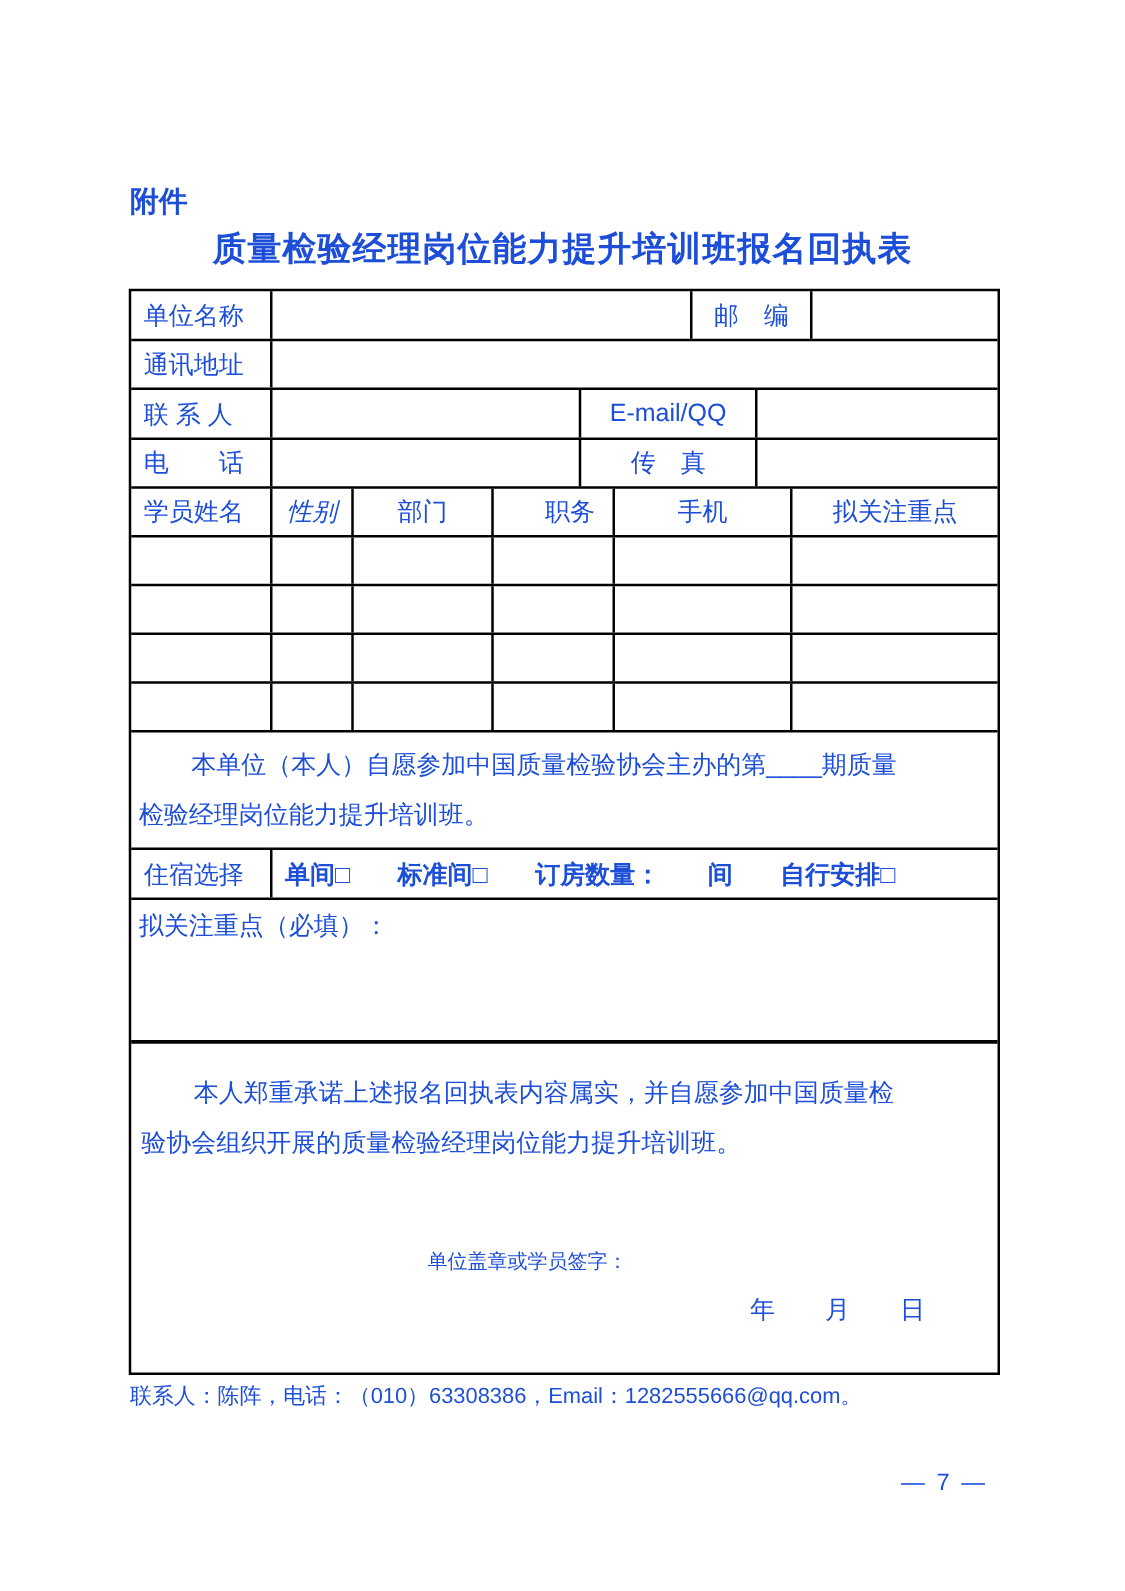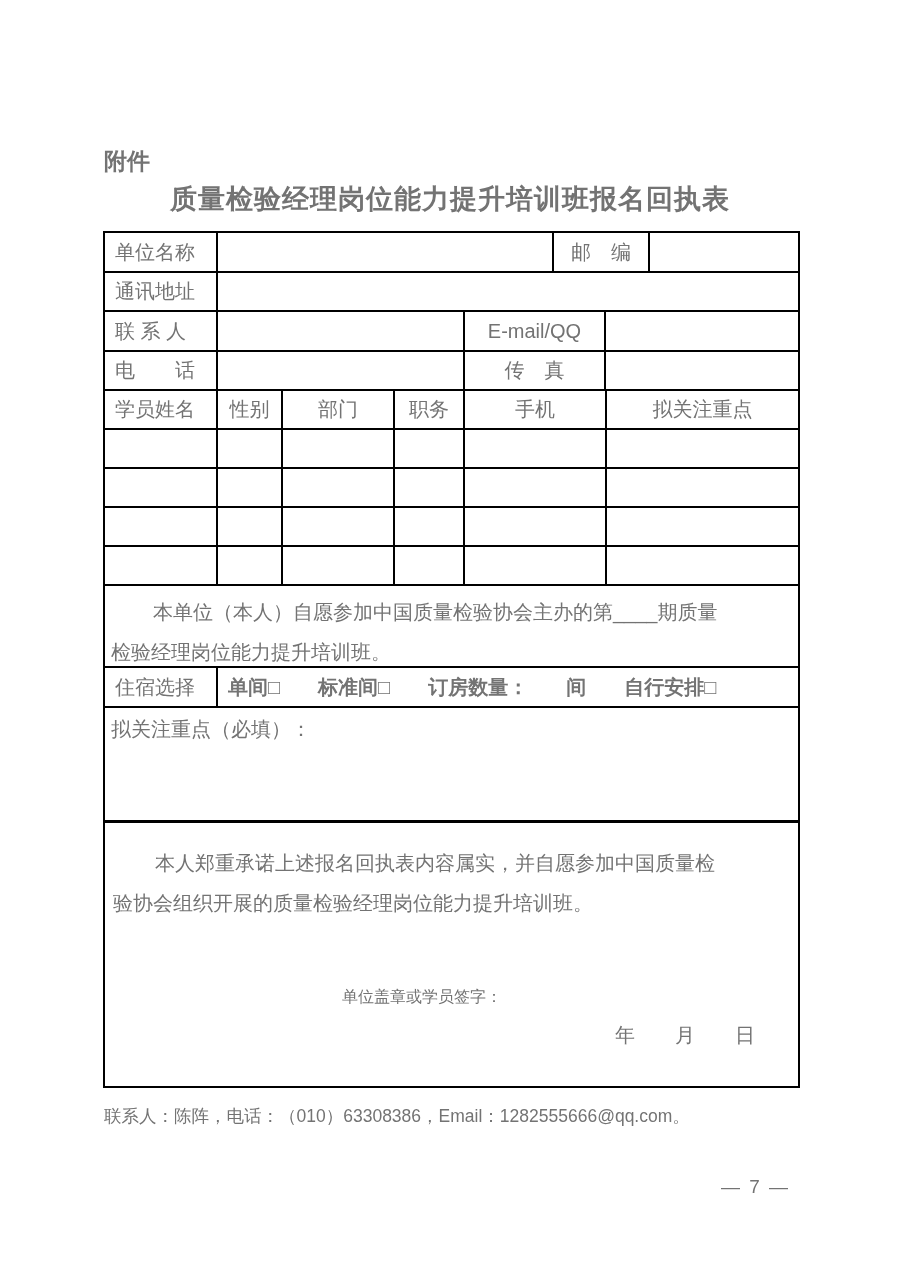--- a/index.html
+++ b/index.html
@@ -2,21 +2,21 @@
 <html><head>
 <meta charset="utf-8">
 <style>
   * { margin:0; padding:0; box-sizing:border-box; }
   html,body { background:#e8e8e8; }
   .page {
     position:relative;
     width:900px; height:1273px;
     background:#ffffff;
     font-family:"Liberation Sans", sans-serif;
-    color:#737373;
+    color:#1d4ed8;
     margin:0 auto;
     overflow:hidden;
   }
   .attachment {
     position:absolute; left:104px; top:146px;
     font-size:23px; font-weight:bold;
   }
   .doc-title {
     position:absolute; left:0; top:181px; width:900px;
     text-align:center; font-size:27px; font-weight:bold;
@@ -37,38 +37,38 @@
     padding:0 6px;
     overflow:hidden; white-space:nowrap;
   }
   .cell:last-child { border-right:none; }
   .cell.center { justify-content:center;text-align:center; }
   .cell.labelcol { flex:0 0 113px; padding-left:10px; }
   .w336 { flex:0 0 336px; }
   .w96  { flex:0 0 96px; }
   .w247 { flex:0 0 247px; }
   .w141 { flex:0 0 141px; }
-  .w65  { flex:0 0 65px; }
+  .w65  { flex:0 0 65px;font-style:italic; }
   .w112 { flex:0 0 112px; }
-  .w70  { flex:0 0 70px; }
+  .w70  { flex:0 0 70px;margin-left:27px; }
   .w142 { flex:0 0 142px; }
   .grow { flex:1 1 auto; }
   .h40 { height:40px; }
   .h39 { height:39px; }
   .sec { font-size:20px; }
-  .statement-sec { height:80px; padding:6px 6px 0 6px; }
+  .statement-sec { height:92px; padding:6px 6px 0 6px; }
   .line { line-height:40px; white-space:nowrap; }
   .line.indent { padding-left:42px; }
   .accom-row { height:40px;justify-content:flex-end; }
   .accom-content { display:flex; align-items:center; gap:38px; padding-left:10px; }
   .focus-sec { height:112px; padding:7px 6px 0 6px; }
   .commitment-sec { height:263px; padding:20px 0 0 0; }
   .commitment-sec .para { padding:0 8px; }
   .sig-row { margin-top:64px; padding-left:237px; font-size:16px; white-space:nowrap; }
-  .date-row { margin-top:14px; text-align:right; padding-right:43px; font-size:20px; white-space:nowrap; }
+  .date-row { margin-top:14px; text-align:right; padding-right:58px; font-size:20px; white-space:nowrap; }
   .footer-contact {
     position:absolute; left:104px; top:1104px;
     font-size:17.5px; white-space:nowrap;
   }
   .page-number {
     position:absolute; right:110px; top:1176px;
     font-size:19px; letter-spacing:2px;
   }
 </style>
 </head>

